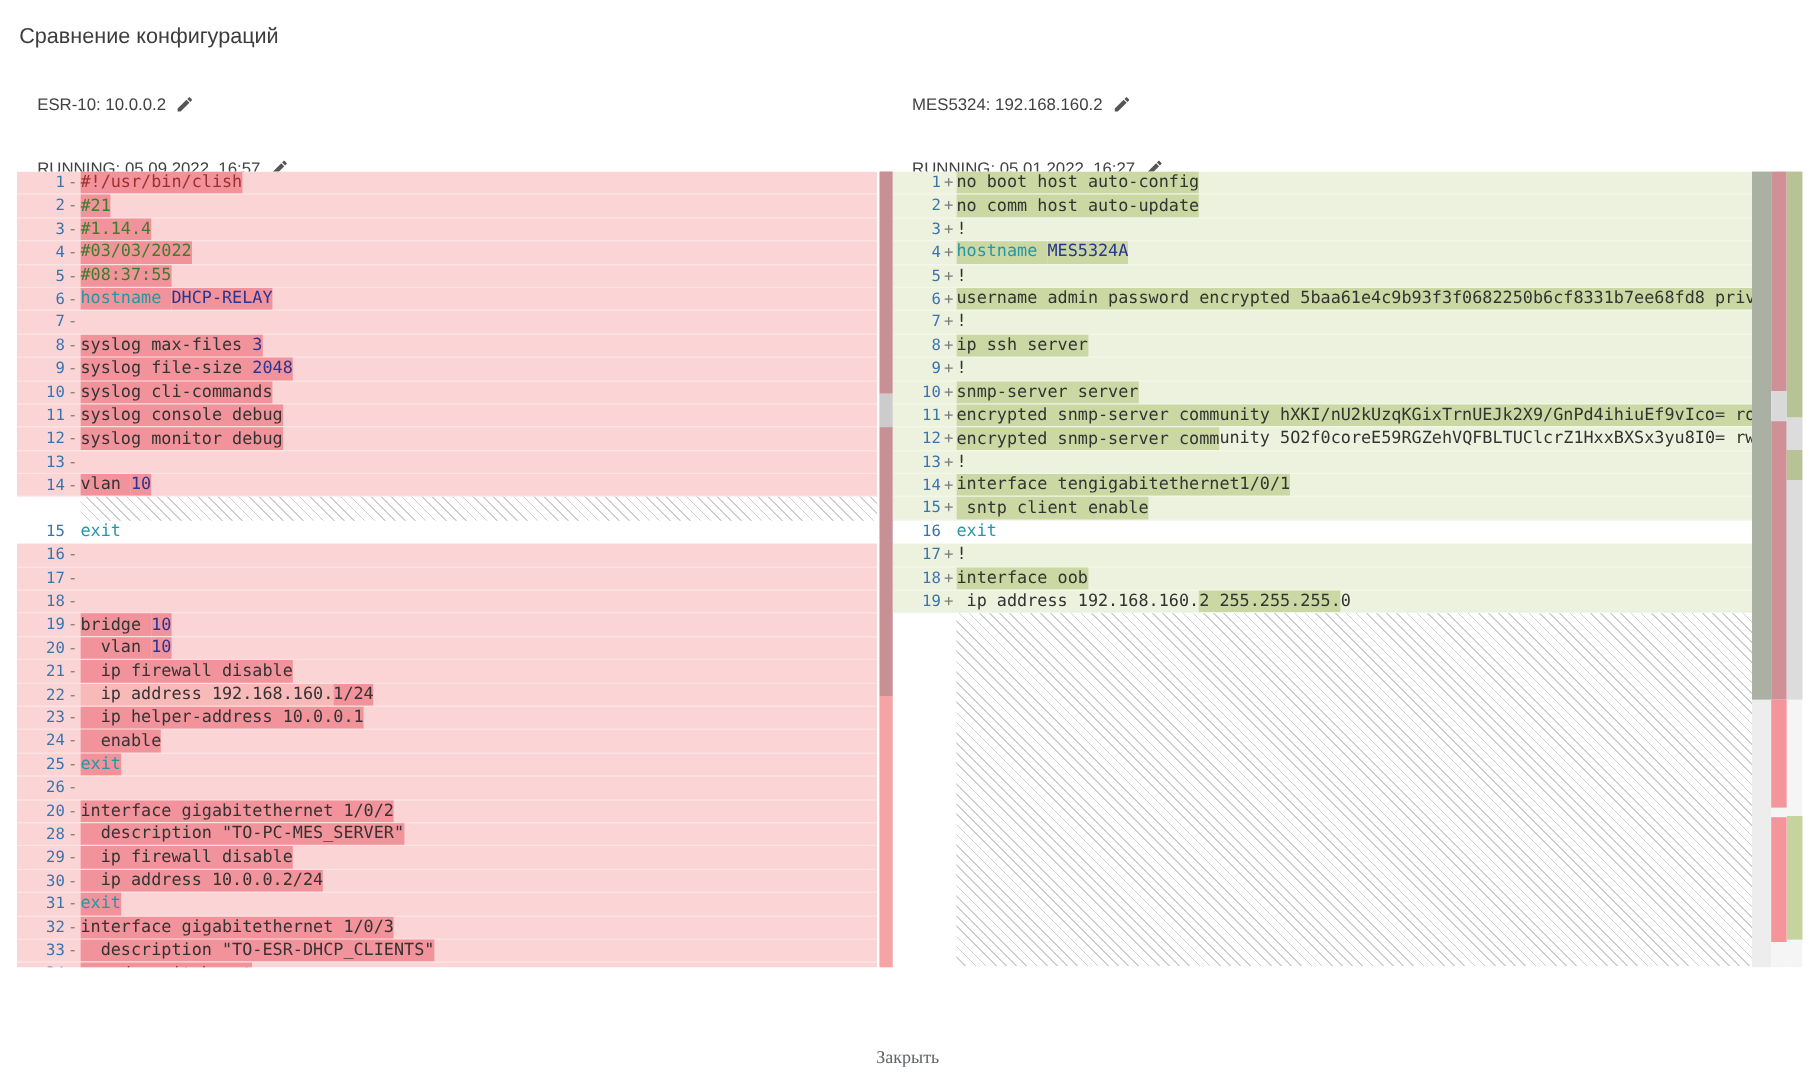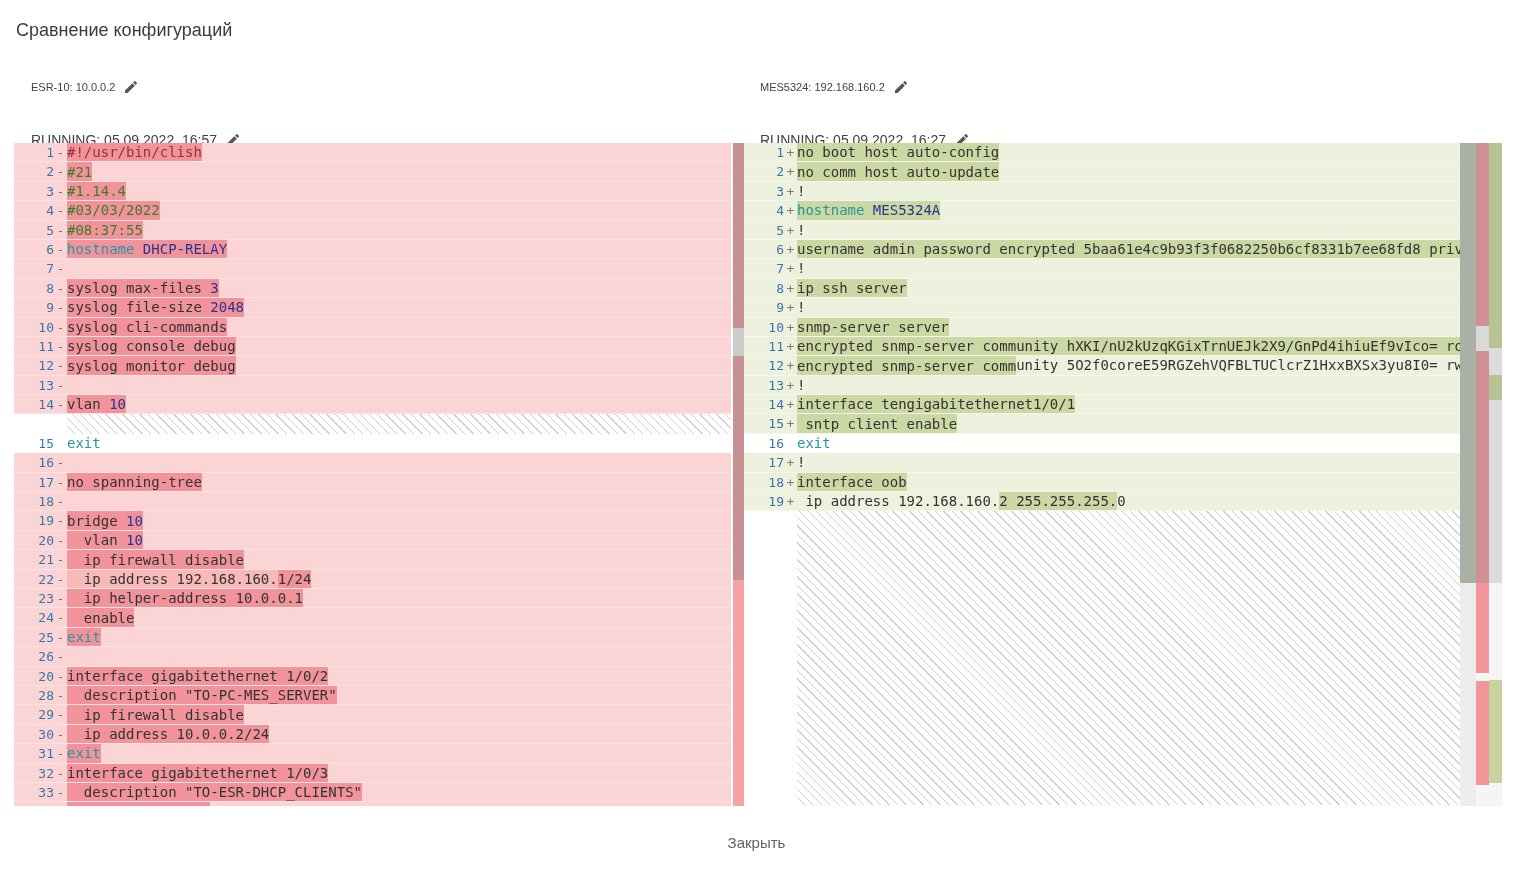--- a/index.html
+++ b/index.html
@@ -11,21 +11,21 @@
     --tok-number:#283593; --tok-plain:#333333; --close-color:#5f6368;
     --thumb:#aab0a3; --ruler-red-muted:#cf9196; --ruler-red:#f4949b;
     --ruler-green-muted:#b7c295; --ruler-green:#c6d39e; --ruler-gray:#d9d9d9;
   }
   *{margin:0;padding:0;box-sizing:border-box;}
   html,body{background:var(--page-bg);}
   body{width:1513px;height:896px;position:relative;overflow:hidden;
        font-family:"Liberation Sans",sans-serif;}
   .title{position:absolute;left:16px;top:20px;font-size:18px;font-weight:500;
          color:var(--title-color);}
-  .dev-header{position:absolute;top:79px;font-size:11px;color:var(--header-color);
+  .dev-header{position:absolute;top:79px;font-size:14px;color:var(--header-color);
               display:flex;align-items:center;gap:8px;}
   .dev-sub{position:absolute;top:132px;font-size:14px;color:var(--header-color);
            display:flex;align-items:center;gap:8px;}
   .hl-left{left:31px;} .hl-right{left:760px;}
   .edit-btn{display:inline-flex;cursor:pointer;border:none;background:none;padding:0;}
   .edit-btn svg{width:16px;height:16px;fill:#555;}
 
   .pane{position:absolute;top:143px;height:663px;overflow:hidden;background:#fff;
         font-family:"DejaVu Sans Mono","Liberation Mono",monospace;font-size:14px;}
   #left-pane{left:14px;width:717px;}
@@ -49,23 +49,23 @@
   .filler .code{height:100%;}
   .right-filler{margin-left:53px;height:294px;}
 
   .vstrip{position:absolute;top:143px;height:663px;}
   #left-ruler{left:733px;width:11px;background:#f6bcbc;}
   #right-thumb-col{left:1460px;width:16px;background:#ededed;}
   #right-ruler-red{left:1476px;width:13px;background:#f5f5f5;}
   #right-ruler-green{left:1489px;width:13px;background:#f5f5f5;}
   .vstrip>div{position:absolute;left:0;width:100%;}
 
-  .close-btn{position:absolute;left:0;right:0;top:834px;margin:0 auto;display:block;
+  .close-btn{position:absolute;left:0;right:0;top:874px;margin:0 auto;display:block;
              width:120px;background:none;border:none;font-size:15px;cursor:pointer;
-             color:var(--close-color);font-family:Liberation Sans, sans-serif;}
+             color:var(--close-color);font-family:Liberation Serif, serif;}
 </style>
 </head>
 <body>
 
 <div class="title">Сравнение конфигураций</div>
 
 <div class="dev-header hl-left">
   <span>ESR-10: 10.0.0.2</span>
   <button class="edit-btn">
       <svg viewBox="0 0 24 24">
@@ -84,21 +84,21 @@
 
 <div class="dev-header hl-right">
   <span>MES5324: 192.168.160.2</span>
   <button class="edit-btn">
       <svg viewBox="0 0 24 24">
         <path d="M3 17.25V21h3.75L17.81 9.94l-3.75-3.75L3 17.25zM20.71 7.04c.39-.39.39-1.02 0-1.41l-2.34-2.34c-.39-.39-1.02-.39-1.41 0l-1.83 1.83 3.75 3.75 1.83-1.83z"></path>
       </svg>
     </button>
 </div>
 <div class="dev-sub hl-right">
-  <span>RUNNING: 05.09.2022, 16:27</span>
+  <span>RUNNING: 05.01.2022, 16:27</span>
   <button class="edit-btn">
       <svg viewBox="0 0 24 24">
         <path d="M3 17.25V21h3.75L17.81 9.94l-3.75-3.75L3 17.25zM20.71 7.04c.39-.39.39-1.02 0-1.41l-2.34-2.34c-.39-.39-1.02-.39-1.41 0l-1.83 1.83 3.75 3.75 1.83-1.83z"></path>
       </svg>
     </button>
 </div>
 
 <div class="pane" id="left-pane">
     <div class="row chg"><span class="ln">1</span><span class="mk">-</span><span class="code"><span class="seg t-s h1">#!/usr/bin/clish</span></span></div>
     <div class="row chg"><span class="ln">2</span><span class="mk">-</span><span class="code"><span class="seg t-c h1">#21</span></span></div>
@@ -110,21 +110,21 @@
     <div class="row chg"><span class="ln">8</span><span class="mk">-</span><span class="code"><span class="seg t-p h1">syslog max-files </span><span class="seg t-n h1">3</span></span></div>
     <div class="row chg"><span class="ln">9</span><span class="mk">-</span><span class="code"><span class="seg t-p h1">syslog file-size </span><span class="seg t-n h1">2048</span></span></div>
     <div class="row chg"><span class="ln">10</span><span class="mk">-</span><span class="code"><span class="seg t-p h1">syslog cli-commands</span></span></div>
     <div class="row chg"><span class="ln">11</span><span class="mk">-</span><span class="code"><span class="seg t-p h1">syslog console debug</span></span></div>
     <div class="row chg"><span class="ln">12</span><span class="mk">-</span><span class="code"><span class="seg t-p h1">syslog monitor debug</span></span></div>
     <div class="row chg"><span class="ln">13</span><span class="mk">-</span><span class="code"></span></div>
     <div class="row chg"><span class="ln">14</span><span class="mk">-</span><span class="code"><span class="seg t-p h1">vlan </span><span class="seg t-n h1">10</span></span></div>
     <div class="row filler"><span class="ln"></span><span class="mk"></span><span class="code hatch"></span></div>
     <div class="row same"><span class="ln">15</span><span class="mk"></span><span class="code"><span class="seg t-k">exit</span></span></div>
     <div class="row chg"><span class="ln">16</span><span class="mk">-</span><span class="code"></span></div>
-    <div class="row chg"><span class="ln">17</span><span class="mk">-</span><span class="code"><span class="seg t-p h1">no spanning-tree</span></span></div>
+    <div class="row chg"><span class="ln">17</span><span class="mk">-</span></div>
     <div class="row chg"><span class="ln">18</span><span class="mk">-</span><span class="code"></span></div>
     <div class="row chg"><span class="ln">19</span><span class="mk">-</span><span class="code"><span class="seg t-p h1">bridge </span><span class="seg t-n h1">10</span></span></div>
     <div class="row chg"><span class="ln">20</span><span class="mk">-</span><span class="code"><span class="seg t-p h1">  vlan </span><span class="seg t-n h1">10</span></span></div>
     <div class="row chg"><span class="ln">21</span><span class="mk">-</span><span class="code"><span class="seg t-p h1">  ip firewall disable</span></span></div>
     <div class="row chg"><span class="ln">22</span><span class="mk">-</span><span class="code"><span class="seg t-p h2">  ip address 192.168.160.</span><span class="seg t-p h1">1/24</span></span></div>
     <div class="row chg"><span class="ln">23</span><span class="mk">-</span><span class="code"><span class="seg t-p h1">  ip helper-address 10.0.0.1</span></span></div>
     <div class="row chg"><span class="ln">24</span><span class="mk">-</span><span class="code"><span class="seg t-p h1">  enable</span></span></div>
     <div class="row chg"><span class="ln">25</span><span class="mk">-</span><span class="code"><span class="seg t-k h1">exit</span></span></div>
     <div class="row chg"><span class="ln">26</span><span class="mk">-</span><span class="code"></span></div>
     <div class="row chg"><span class="ln">20</span><span class="mk">-</span><span class="code"><span class="seg t-p h1">interface gigabitethernet 1/0/2</span></span></div>

